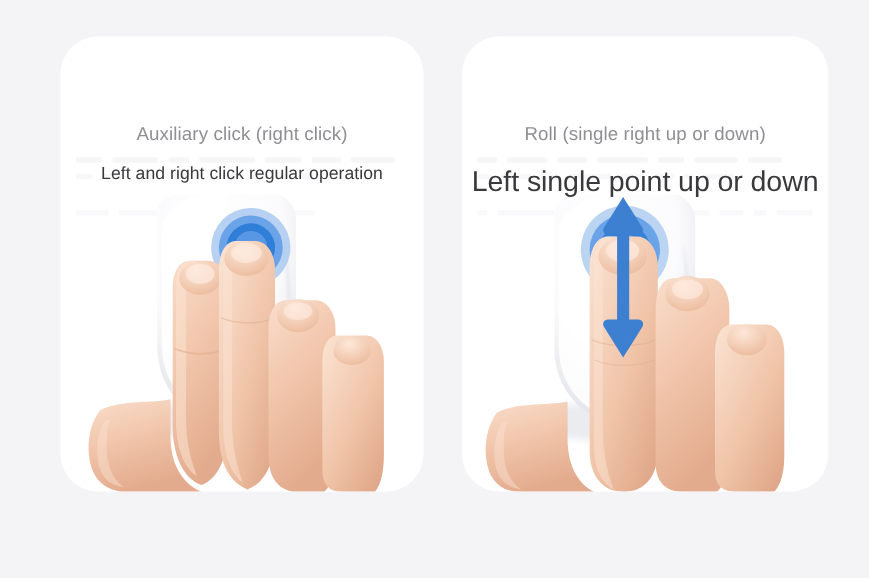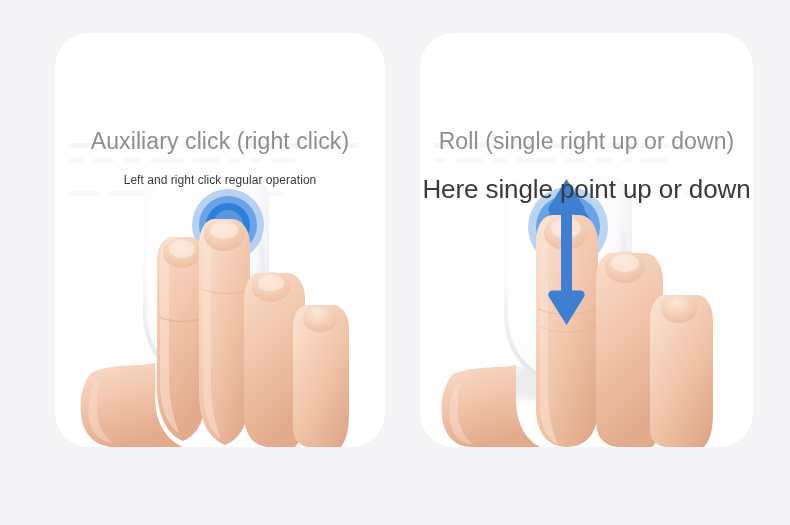--- a/index.html
+++ b/index.html
@@ -64,35 +64,34 @@
 
   
   .text-block {
     position: absolute;
     left: 0; right: 0;
     top: 78px;
     text-align: center;
     z-index: 3;
   }
   .subtitle {
-    font-size: 23px;
+    font-size: 17px;
     font-weight: 400;
     color: #8e8e93;
     letter-spacing: 0.1px;
     line-height: 1.25;
     white-space: nowrap;
-    margin-top: 16px;
   }
   .headline {
     margin-top: 17px;
     color: #3a3a3c;
     line-height: 1.3;
     white-space: nowrap;
   }
-  .headline--sm { font-size: 12px; font-weight: 400; letter-spacing: .05px; }
+  .headline--sm { font-size: 16px; font-weight: 400; letter-spacing: .05px; }
   .headline--lg { font-size: 26px; font-weight: 300; letter-spacing: -.1px; }
 
   
   .illustration {
     position: absolute;
     left: 0;
     bottom: 0;
     width: 100%;
     height: 270px;
     z-index: 2;
@@ -274,21 +273,21 @@
         <div class="ghost-seg" style="width:14%"></div>
         <div class="ghost-seg" style="width:18%"></div>
         <div class="ghost-seg" style="width:7%"></div>
         <div class="ghost-seg" style="width:4%"></div>
         <div class="ghost-seg" style="width:11%"></div>
       </div>
     </div>
 
     <div class="text-block">
       <div class="subtitle">Roll (single right up or down)</div>
-      <div class="headline headline--lg">Here single point up or down</div>
+      <div class="headline headline--lg">Left single point up or down</div>
     </div>
 
     <div class="illustration">
       <svg viewBox="0 0 333 270" preserveAspectRatio="xMidYMax meet" aria-hidden="true">
         <defs>
           <radialGradient id="mShadeR" cx="40%" cy="20%" r="80%">
             <stop offset="0%" stop-color="#ffffff"></stop>
             <stop offset="60%" stop-color="#fbfbfd"></stop>
             <stop offset="100%" stop-color="#e3e4ea"></stop>
           </radialGradient>

